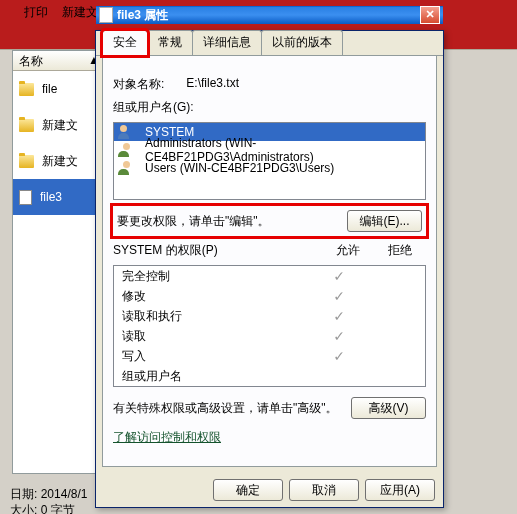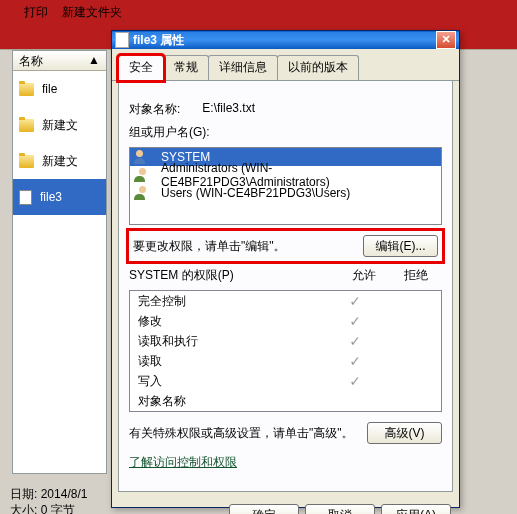--- a/index.html
+++ b/index.html
@@ -11,21 +11,21 @@
 .bg-filelist { position: absolute; top: 50px; left: 12px; width: 95px; bottom: 40px; background: #fff; border: 1px solid #919b9c; }
 .bg-header { background: linear-gradient(#fff, #ece9d8); height: 20px; border-bottom: 1px solid #aca899; padding: 2px 6px; display: flex; justify-content: space-between; }
 .bg-item { display: flex; align-items: center; gap: 8px; padding: 18px 6px; height: 20px; }
 .bg-item.selected { background: #316ac5; color: #fff; }
 .folder-icon { width: 15px; height: 13px; background: linear-gradient(#fce79a, #e6b422); border-radius: 1px; position: relative; flex-shrink: 0; }
 .folder-icon::before { content: ""; position: absolute; top: -2px; left: 0; width: 6px; height: 3px; background: #e6b422; border-radius: 1px 1px 0 0; }
 .file-icon { width: 13px; height: 15px; background: #fff; border: 1px solid #888; flex-shrink: 0; }
 .bg-status { position: absolute; bottom: 0; left: 8px; height: 40px; padding: 12px 2px; font-size: 11px; line-height: 16px; }
 
 
-.dialog { position: absolute; top: 30px; left: 111px; width: 349px; height: 478px; background: #ece9d8; border: 1px solid #0a246a; box-shadow: 2px 2px 6px rgba(0,0,0,0.3); display: flex; flex-direction: column; }
+.dialog { position: absolute; top: 30px; left: 95px; width: 349px; height: 478px; background: #ece9d8; border: 1px solid #0a246a; box-shadow: 2px 2px 6px rgba(0,0,0,0.3); display: flex; flex-direction: column; justify-content: flex-end; }
 .titlebar { height: 24px; background: linear-gradient(#0058c8, #2a80e4 8%, #3b8ff0 50%, #0a5bc4); color: #fff; display: flex; align-items: center; padding: 0 3px; font-weight: bold; }
 .titlebar .doc-icon { width: 14px; height: 16px; background: #fff; border: 1px solid #aaa; margin-right: 4px; }
 .titlebar .title-text { flex: 1; }
 .close-btn { width: 20px; height: 18px; background: linear-gradient(#f5a08f, #d64b2f); border: 1px solid #fff; color: #fff; font-weight: bold; text-align: center; line-height: 15px; cursor: pointer; font-size: 11px; }
 
 .tabstrip { display: flex; padding: 6px 6px 0 6px; border-bottom: 1px solid #919b9c; position: relative; }
 .tab { padding: 3px 10px 4px; border: 1px solid #919b9c; border-bottom: none; background: #ece9d8; border-radius: 3px 3px 0 0; margin-right: -1px; cursor: pointer; position: relative; }
 .tab.active { background: #fcfcfe; z-index: 2; border-bottom: 1px solid #fcfcfe; margin-bottom: -1px; }
 .tab.highlighted { outline: 3px solid #e60000; outline-offset: -1px; }
 
@@ -160,21 +160,21 @@
           <span class="pr-name">读取</span>
           <span class="pr-col">✓</span>
           <span class="pr-col"></span>
         </div>
         <div class="perm-row">
           <span class="pr-name">写入</span>
           <span class="pr-col">✓</span>
           <span class="pr-col"></span>
         </div>
         <div class="perm-row">
-          <span class="pr-name">对象名称</span>
+          <span class="pr-name">组或用户名</span>
           <span class="pr-col"></span>
           <span class="pr-col"></span>
         </div>
       </div>
 
     <div class="adv-row">
       <span class="adv-text">有关特殊权限或高级设置，请单击"高级"。</span>
       <button class="btn">高级(V)</button>
     </div>
     <div class="link">了解访问控制和权限</div>

